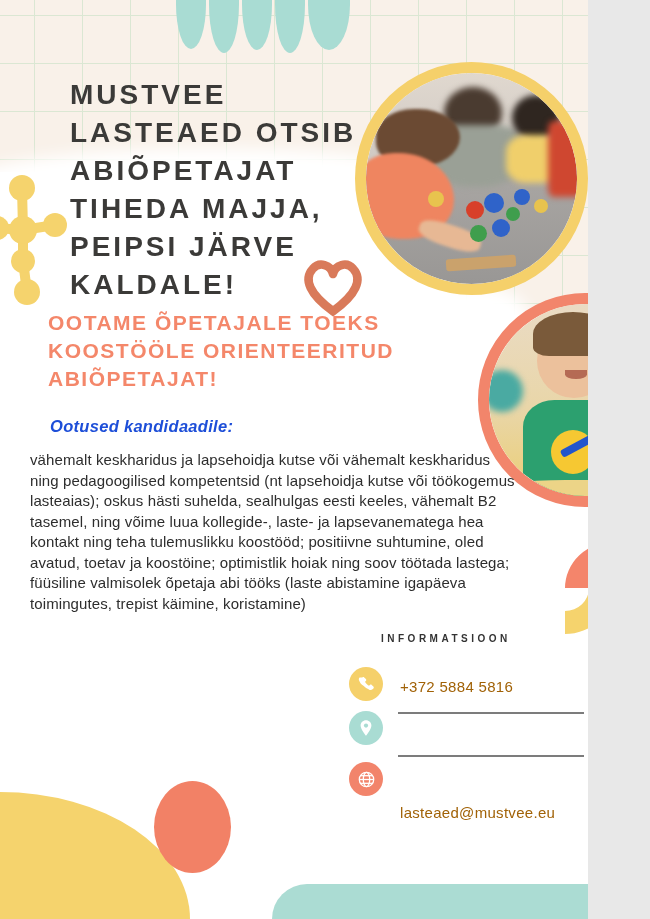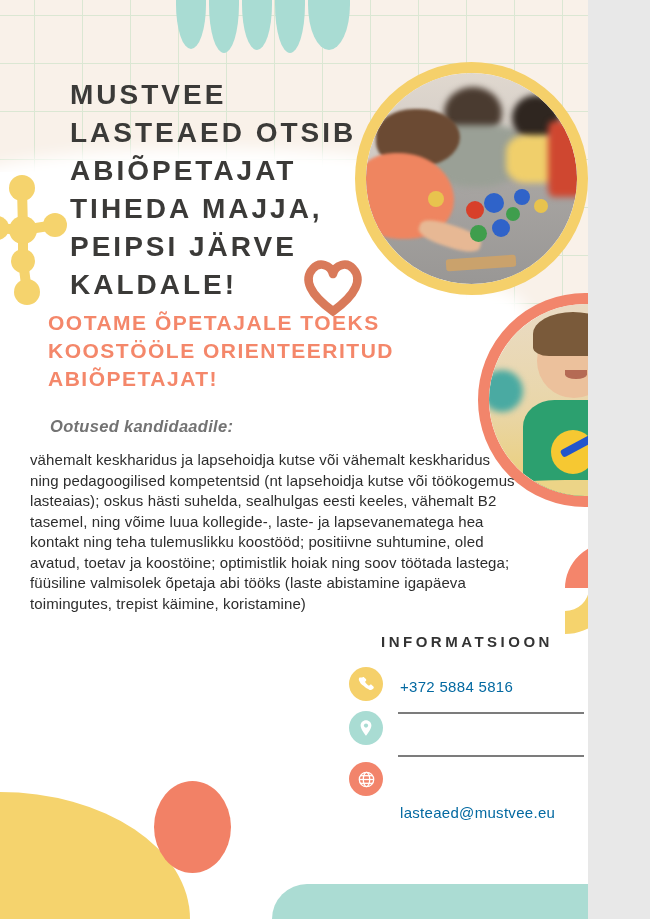--- a/index.html
+++ b/index.html
@@ -48,42 +48,42 @@
     font-size:28px;font-weight:800;line-height:38px;letter-spacing:3px;
     color:#3b3a38;white-space:pre-line;
   }
   .subtitle{
     position:absolute;left:48px;top:309px;width:450px;z-index:5;
     font-size:21px;font-weight:800;line-height:28px;letter-spacing:1.5px;
     color:#f4876a;white-space:pre-line;
   }
   .expect-heading{
     position:absolute;left:50px;top:417px;z-index:5;
-    font-size:16.5px;font-weight:700;font-style:italic;color:#737373;letter-spacing:.3px;
+    font-size:16.5px;font-weight:700;font-style:italic;color:#1d4ed8;letter-spacing:.3px;
   }
   .body-text{
     position:absolute;left:30px;top:450px;width:492px;z-index:5;
     font-size:15px;line-height:20.5px;color:#2d2d2d;letter-spacing:.1px;
   }
   .worktime{
     position:absolute;left:25px;top:679px;width:310px;z-index:5;text-align:center;
     font-size:17.5px;font-weight:700;color:#101010;line-height:28px;
   }
   .info-heading{
     position:absolute;left:381px;top:633px;z-index:5;
-    font-size:15px;font-weight:800;letter-spacing:3.5px;color:#333;
+    font-size:10px;font-weight:800;letter-spacing:3.5px;color:#333;
   }
   .contact-icon{
     position:absolute;width:34px;height:34px;border-radius:50%;z-index:5;
     display:flex;align-items:center;justify-content:center;
   }
   .ci-phone{left:349px;top:667px;background:#f5d06a;}
   .ci-pin{left:349px;top:711px;background:#a9dcd3;}
   .ci-globe{left:349px;top:762px;background:#f2846b;}
-  .contact-text{position:absolute;left:400px;z-index:5;font-size:15px;color:#0369a1;letter-spacing:.3px;}
+  .contact-text{position:absolute;left:400px;z-index:5;font-size:15px;color:#a16207;letter-spacing:.3px;}
   .ct-phone{top:678px;} .ct-address{top:732px;} .ct-email{top:804px;}
   .divider{position:absolute;left:398px;width:186px;height:1.5px;background:#7c7c7c;z-index:5;}
   .dv1{top:712px;} .dv2{top:755px;}
 
   
   .sdeco{position:absolute;left:565px;top:542px;z-index:3;}
 
   
   .blob-yellow{position:absolute;left:0;top:792px;width:190px;height:127px;background:#f5d36d;border-radius:0 100% 0 0;z-index:3;}
   .blob-coral{position:absolute;left:154px;top:781px;width:77px;height:92px;background:#f28166;border-radius:50%;z-index:3;}

